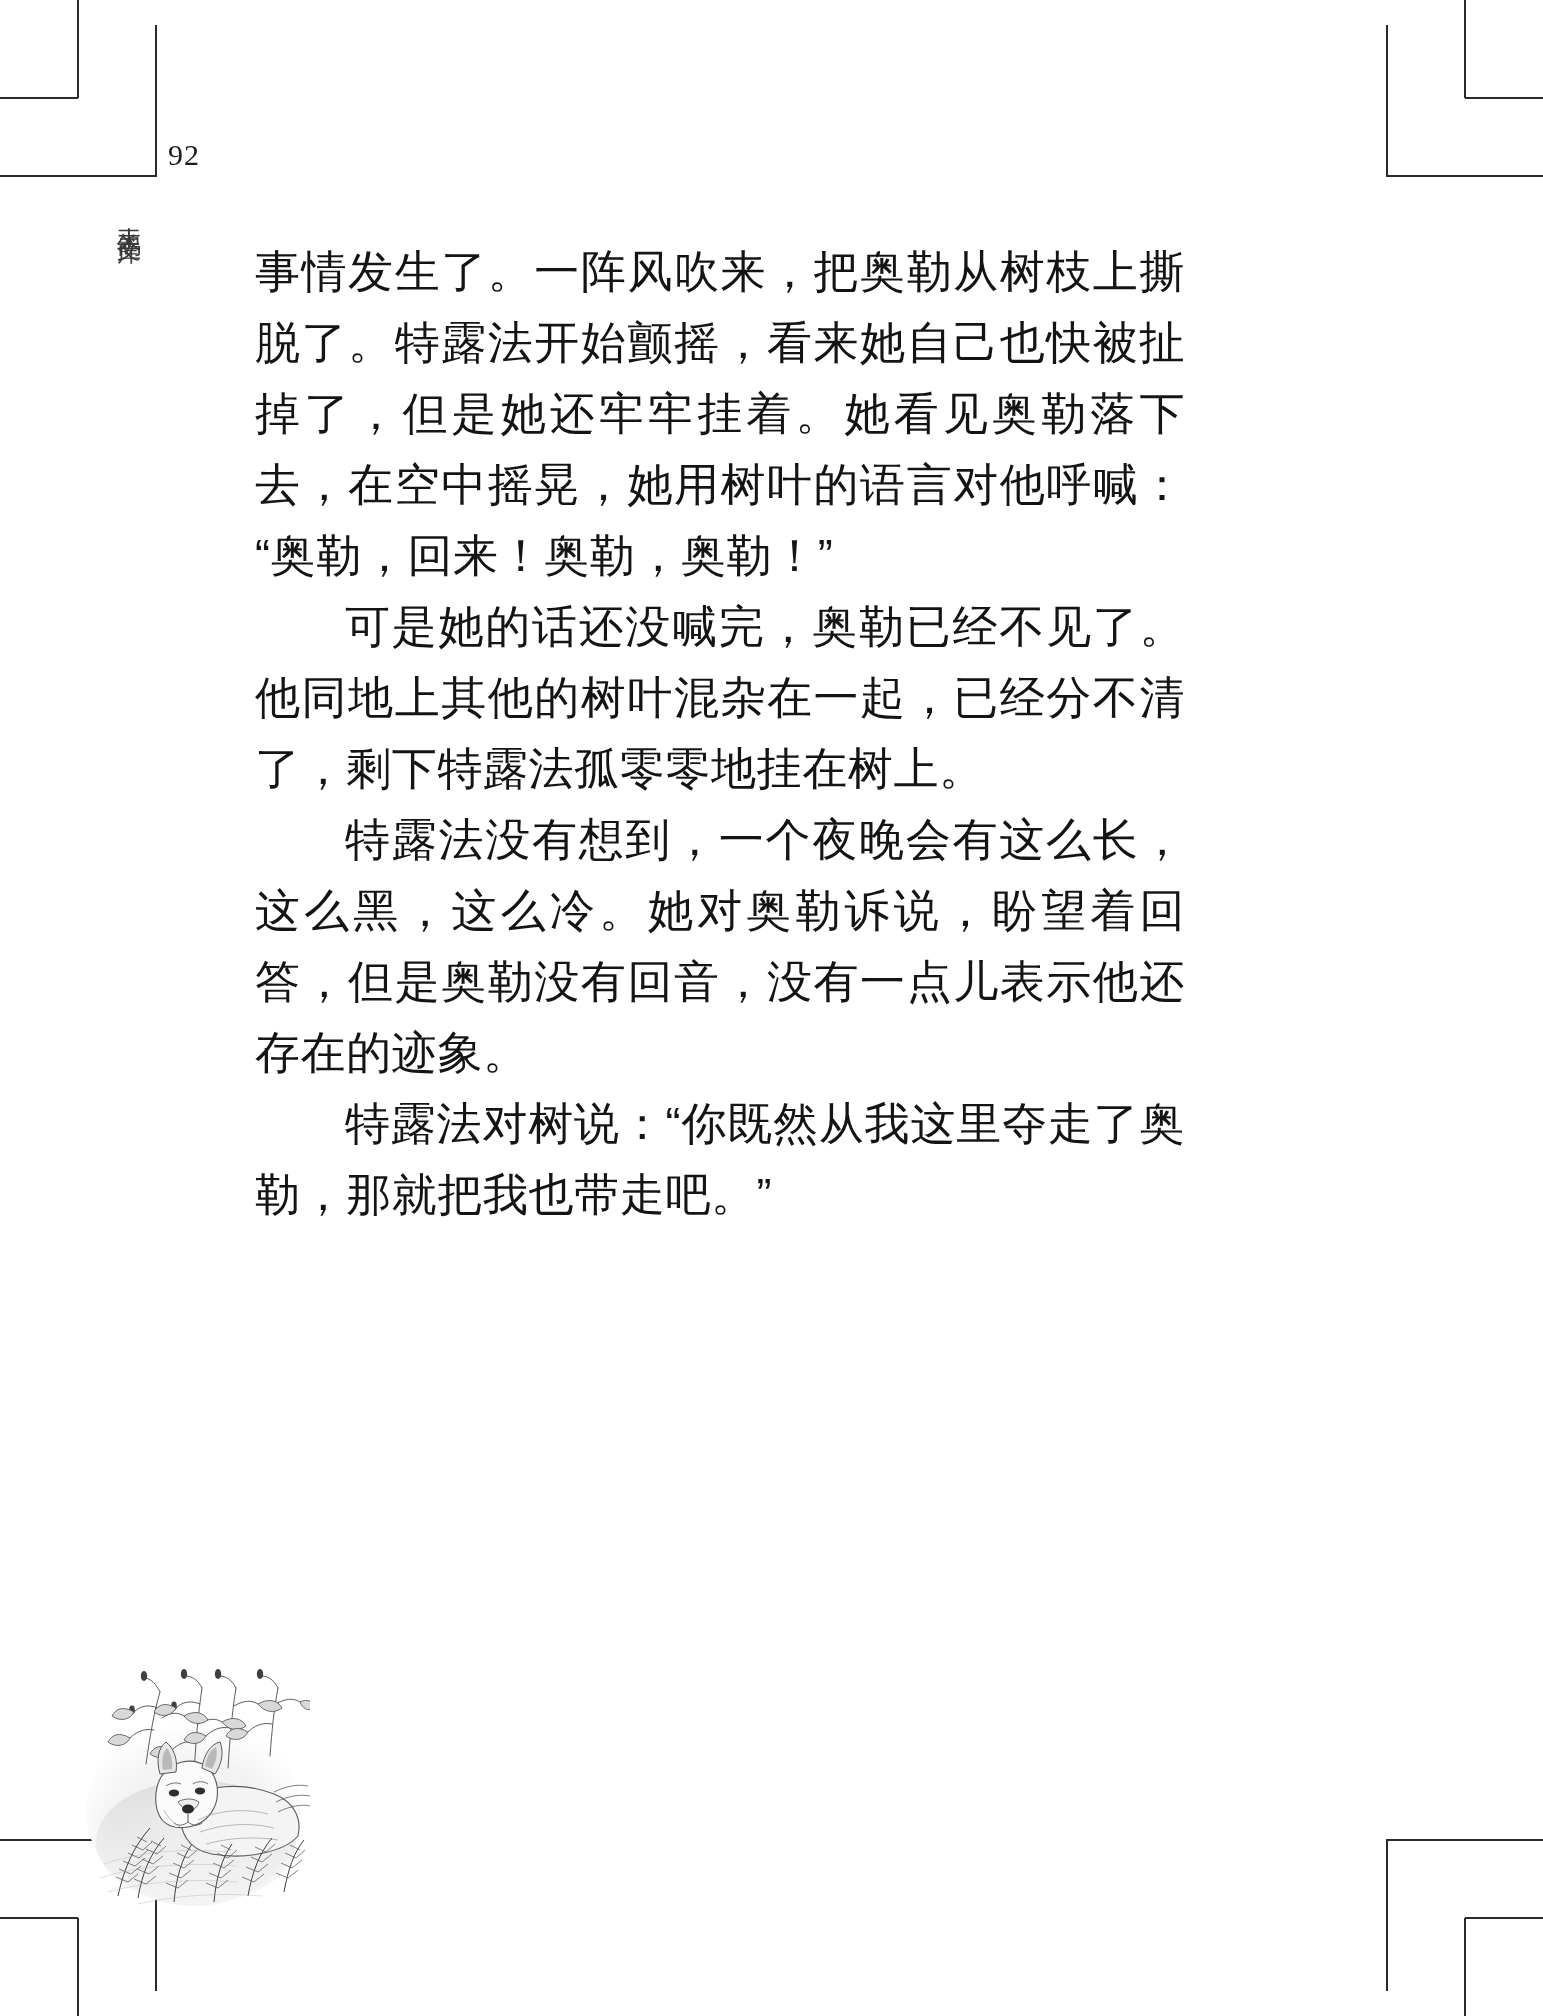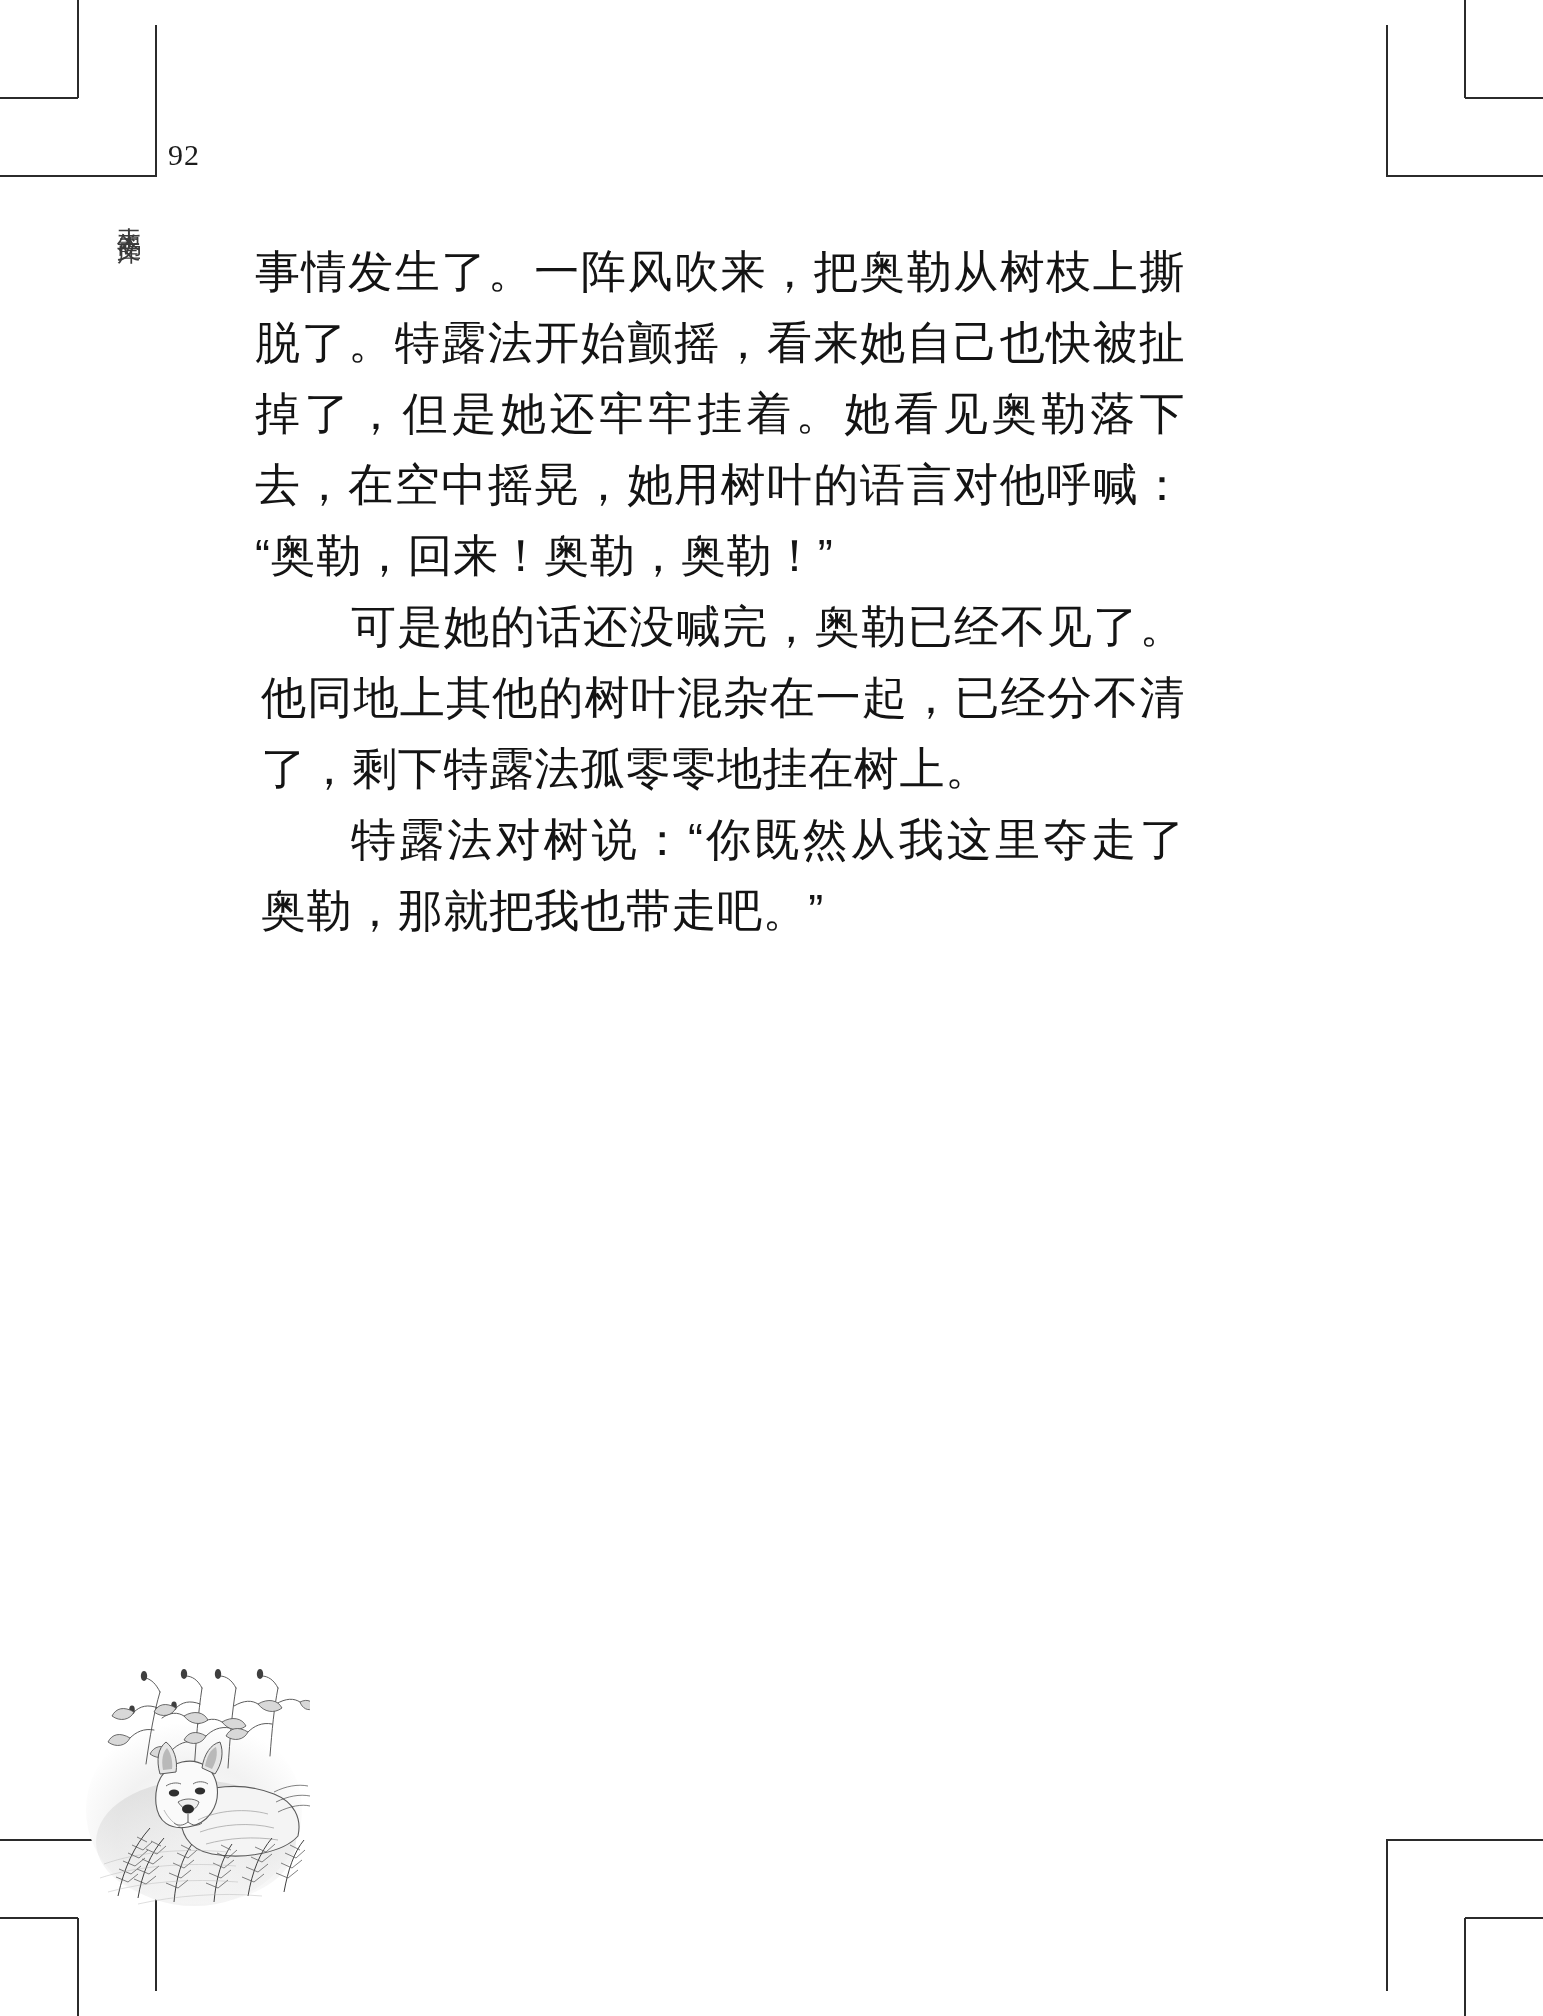--- a/index.html
+++ b/index.html
@@ -92,21 +92,21 @@
   .para {
     margin: 0;
     font-size: 45px;
     line-height: 71px;
     color: #141414;
     letter-spacing: 0.6px;
     text-align: justify;
     text-justify: inter-character;
     font-weight: 400;
   }
-  .para.indent { text-indent: 2em; margin-left: 6px; }
+  .para.indent { text-indent: 2em; }
 
   
   .illustration {
     position: absolute;
     left: 78px;
     top: 1596px;
     width: 232px;
     height: 320px;
   }
   .illustration svg { display: block; width: 100%; height: 100%; }
@@ -142,20 +142,21 @@
 
   <div class="folio-rule-v"></div>
 
   <div class="page-number">92</div>
 
   <div class="series-label">大王鸽文库</div>
 
   <div class="text-column">
     <p class="para">事情发生了。一阵风吹来，把奥勒从树枝上撕脱了。特露法开始颤摇，看来她自己也快被扯掉了，但是她还牢牢挂着。她看见奥勒落下去，在空中摇晃，她用树叶的语言对他呼喊：“奥勒，回来！奥勒，奥勒！”</p>
     <p class="para indent">可是她的话还没喊完，奥勒已经不见了。他同地上其他的树叶混杂在一起，已经分不清了，剩下特露法孤零零地挂在树上。</p>
+    <p class="para indent">特露法没有想到，一个夜晚会有这么长，这么黑，这么冷。她对奥勒诉说，盼望着回答，但是奥勒没有回音，没有一点儿表示他还存在的迹象。</p>
     <p class="para indent">特露法对树说：“你既然从我这里夺走了奥勒，那就把我也带走吧。”</p>
   </div>
 
   <div class="illustration">
     <svg viewBox="0 0 232 320" xmlns="http://www.w3.org/2000/svg" aria-hidden="true">
       <defs>
         <radialGradient id="gShade" cx="50%" cy="62%" r="58%">
           <stop offset="0%" stop-color="#ffffff"></stop>
           <stop offset="62%" stop-color="#f2f2f2"></stop>
           <stop offset="100%" stop-color="#ffffff"></stop>

